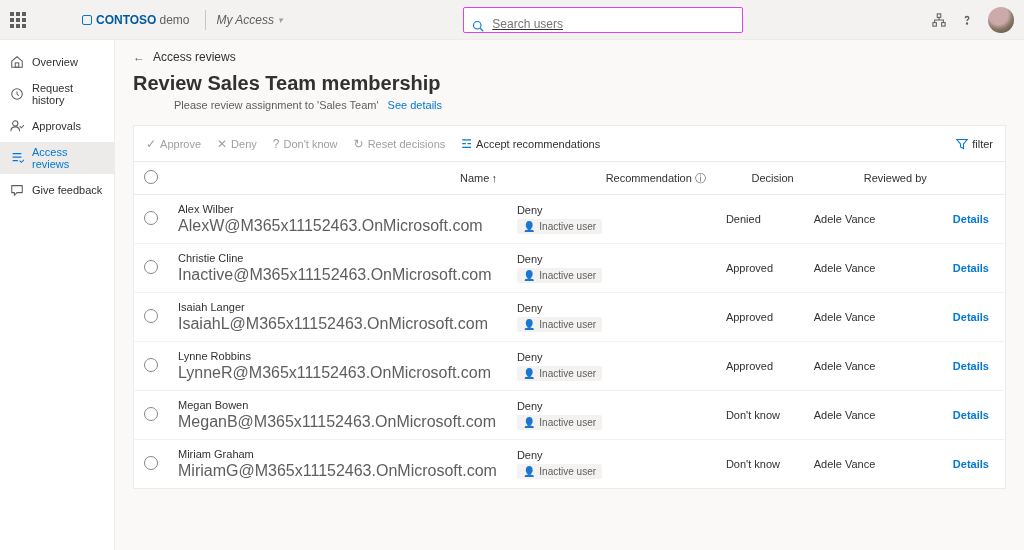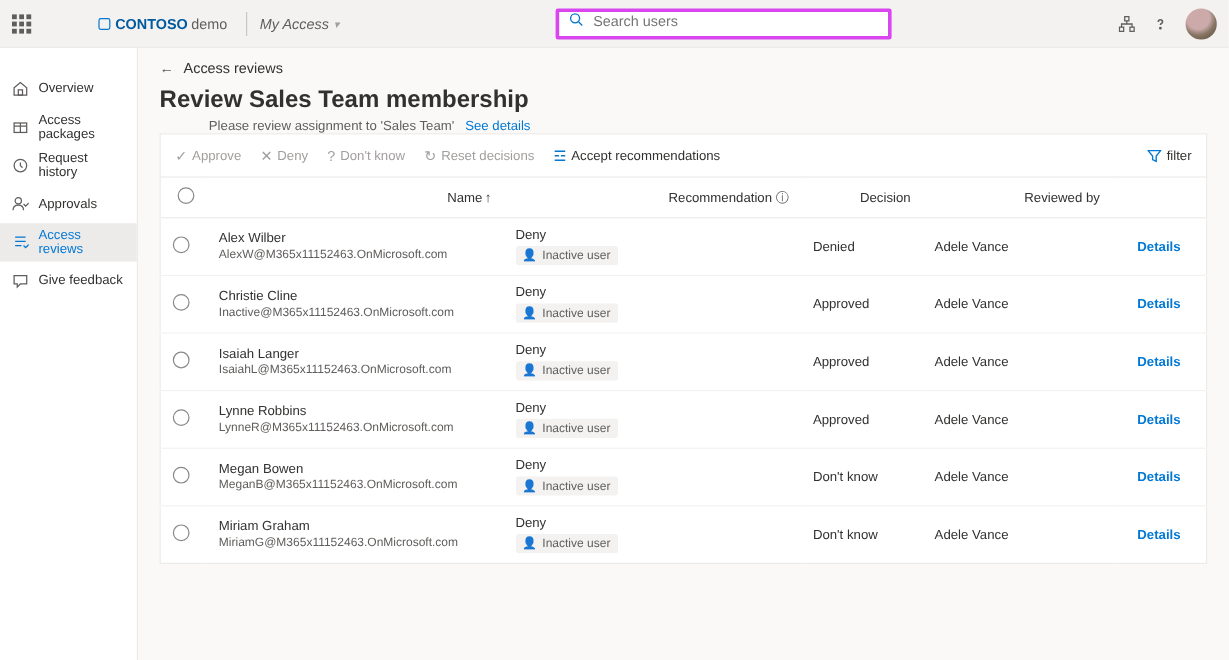--- a/index.html
+++ b/index.html
@@ -7,53 +7,53 @@
   .topbar{height:40px;background:#f3f2f1;border-bottom:1px solid #edebe9;display:flex;align-items:center;padding:0 10px;}
   .waffle{width:16px;height:16px;display:grid;grid-template-columns:repeat(3,4px);grid-template-rows:repeat(3,4px);gap:2px;margin-right:12px;cursor:pointer;}
   .waffle span{background:#605e5c;width:4px;height:4px;}
   .brand{display:flex;align-items:center;font-size:12px;color:#0078d4;margin-right:6px;padding-left:44px;}
   .brand .logo{width:10px;height:10px;border:1.5px solid #0078d4;border-radius:2px;margin-right:4px;}
   .brand strong{font-weight:600;color:#005a9e;margin-right:3px;}
   .brand .demo{color:#605e5c;}
   .vline{width:1px;height:20px;background:#c8c6c4;margin:0 10px;}
   .dropdown{display:flex;align-items:center;color:#605e5c;cursor:pointer;font-style:italic;}
   .dropdown .chev{margin-left:4px;font-size:9px;color:#a19f9d;}
-  .search{flex:0 0 280px;margin-left:auto;margin-right:auto;position:relative;display:flex;align-items:flex-start;background:#fff;border:3px solid #d946ef;border-radius:2px;height:26px;padding:0 8px;width:280px;}
+  .search{flex:0 0 280px;margin-left:auto;margin-right:auto;position:relative;display:flex;align-items:flex-end;background:#fff;border:1px solid #d946ef;border-radius:2px;height:26px;padding:0 8px;width:280px;text-decoration:underline;}
   .search input{border:none;outline:none;flex:1;font-size:12px;background:transparent;}
   .search .sicon{color:#0078d4;margin-right:6px;}
   .top-right{display:flex;align-items:center;gap:14px;margin-left:8px;}
   .top-right .ic{color:#605e5c;cursor:pointer;}
   .avatar{width:26px;height:26px;border-radius:50%;background:radial-gradient(circle at 40% 30%,#caa 0 40%,#876 60%,#543 100%);cursor:pointer;}
   .layout{display:flex;height:calc(550px - 40px);}
-  .sidebar{width:115px;background:#fff;border-right:1px solid #edebe9;padding-top:18px;}
+  .sidebar{width:115px;background:#fff;border-right:1px solid #edebe9;padding-top:6px;}
   .navitem{display:flex;align-items:center;height:32px;padding:0 10px;font-size:11px;color:#323130;cursor:pointer;gap:8px;}
   .navitem .nic{width:14px;display:flex;justify-content:center;color:#605e5c;}
   .navitem.active{background:#edebe9;color:#0078d4;}
   .navitem.active .nic{color:#0078d4;}
   .main{flex:1;padding:10px 18px 18px 18px;overflow:auto;}
   .back{display:flex;align-items:center;color:#323130;font-size:12px;margin-bottom:8px;}
   .back .arrow{margin-right:8px;color:#605e5c;cursor:pointer;}
   h1{font-size:20px;font-weight:600;margin:4px 0 4px 0;}
-  .sub{font-size:11px;color:#605e5c;padding-left:41px;}
+  .sub{font-size:11px;color:#605e5c;margin-bottom:14px;padding-left:41px;}
   .sub a{color:#0078d4;text-decoration:none;margin-left:6px;cursor:pointer;}
   .cmdbar{background:#fff;border:1px solid #edebe9;border-bottom:none;height:36px;display:flex;align-items:center;padding:0 12px;}
   .cmd{display:flex;align-items:center;gap:4px;margin-right:16px;color:#a19f9d;font-size:11px;cursor:pointer;}
   .cmd .ci{font-size:12px;}
   .cmd.accept{color:#323130;}
   .cmd.accept .ci{color:#0078d4;}
   .filter{margin-left:auto;display:flex;align-items:center;gap:4px;color:#323130;font-size:11px;cursor:pointer;}
   .filter .fi{color:#0078d4;}
   table{width:100%;border-collapse:collapse;background:#fff;border:1px solid #edebe9;}
   th{text-align:right;font-weight:400;font-size:11px;color:#323130;padding:8px 10px;border-bottom:1px solid #edebe9;}
   th .sort{margin-left:2px;}
   td{padding:8px 10px;border-bottom:1px solid #f3f2f1;vertical-align:middle;font-size:11px;}
   tr:last-child td{border-bottom:none;}
   .radio{width:14px;height:14px;border:1px solid #8a8886;border-radius:50%;display:inline-block;cursor:pointer;}
   .uname{color:#323130;}
-  .uemail{color:#605e5c;font-size:10px;margin-top:2px;}
+  .uemail{color:#605e5c;font-size:16px;margin-top:2px;}
   .rec{color:#323130;}
   .tag{display:inline-flex;align-items:center;background:#f3f2f1;color:#605e5c;font-size:10px;padding:2px 6px;margin-top:3px;border-radius:2px;gap:4px;}
   .details{color:#0078d4;cursor:pointer;}
   .col-sel{width:32px;}
   .col-name{width:200px;}
   .col-rec{width:220px;}
   .col-dec{width:90px;}
   .col-rev{width:140px;}
   .col-det{width:70px;text-align:center;font-weight:bold;}
   svg{display:block;}
@@ -118,29 +118,20 @@
           <svg width="14" height="14" viewBox="0 0 16 16" fill="none" stroke="currentColor" stroke-width="1.2">
             <path d="M2 7l6-5 6 5v7H2z"></path>
             <rect x="6" y="9" width="4" height="5"></rect>
           </svg>
         </span>
         <span>Overview</span>
       </div>
       <div class="navitem">
         <span class="nic">
           <svg width="14" height="14" viewBox="0 0 16 16" fill="none" stroke="currentColor" stroke-width="1.2">
-            <rect x="2" y="4" width="12" height="9"></rect>
-            <path d="M2 7h12M8 4v9"></path>
-          </svg>
-        </span>
-        <span>Access packages</span>
-      </div>
-      <div class="navitem">
-        <span class="nic">
-          <svg width="14" height="14" viewBox="0 0 16 16" fill="none" stroke="currentColor" stroke-width="1.2">
             <circle cx="8" cy="8" r="6"></circle>
             <path d="M8 5v3l2 2"></path>
           </svg>
         </span>
         <span>Request history</span>
       </div>
       <div class="navitem">
         <span class="nic">
           <svg width="14" height="14" viewBox="0 0 16 16" fill="none" stroke="currentColor" stroke-width="1.2">
             <circle cx="6" cy="5" r="3"></circle>

